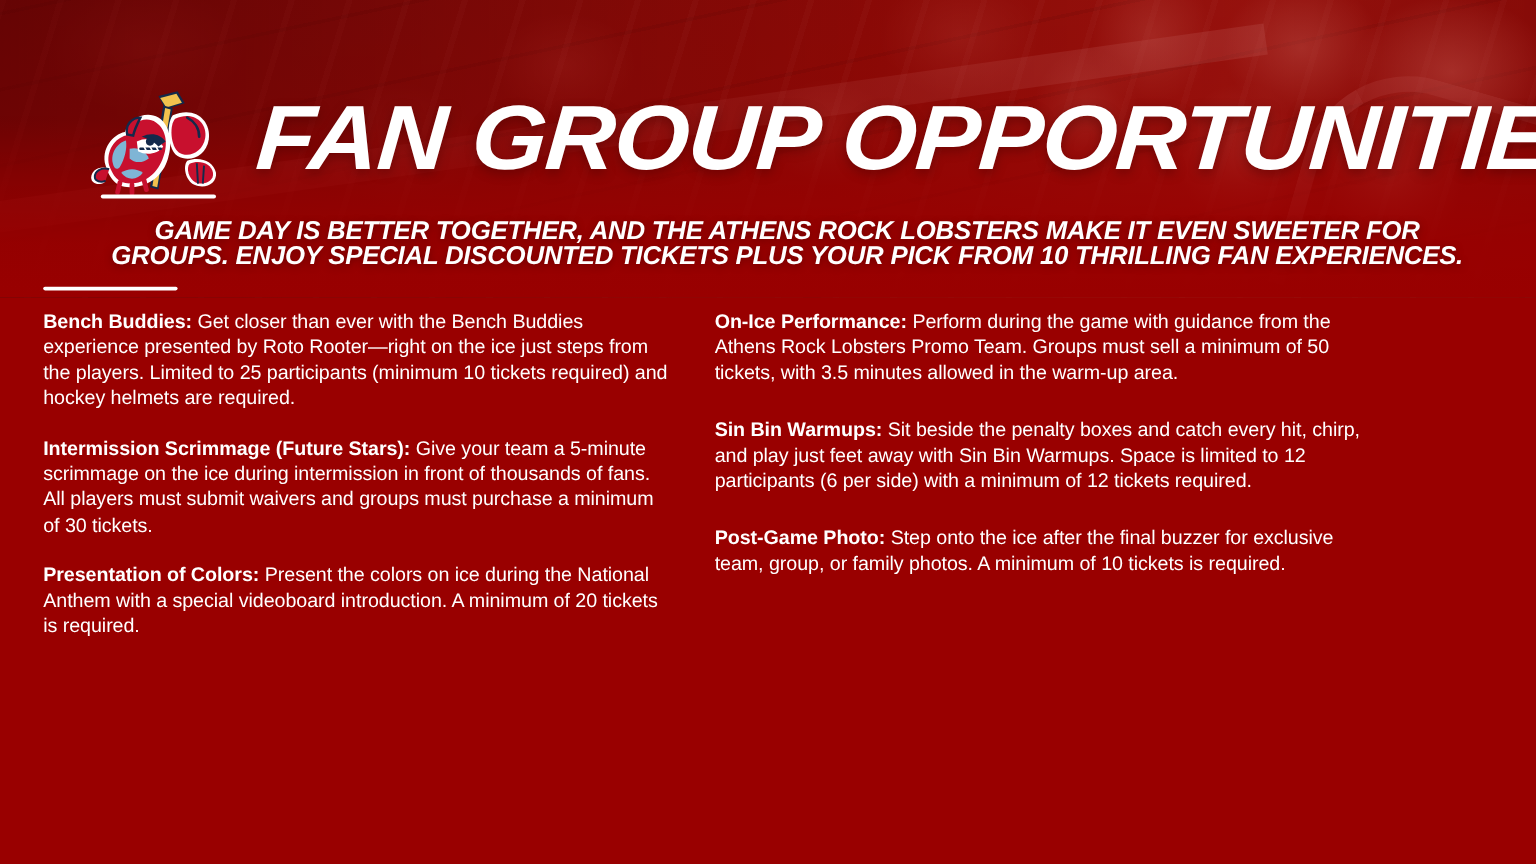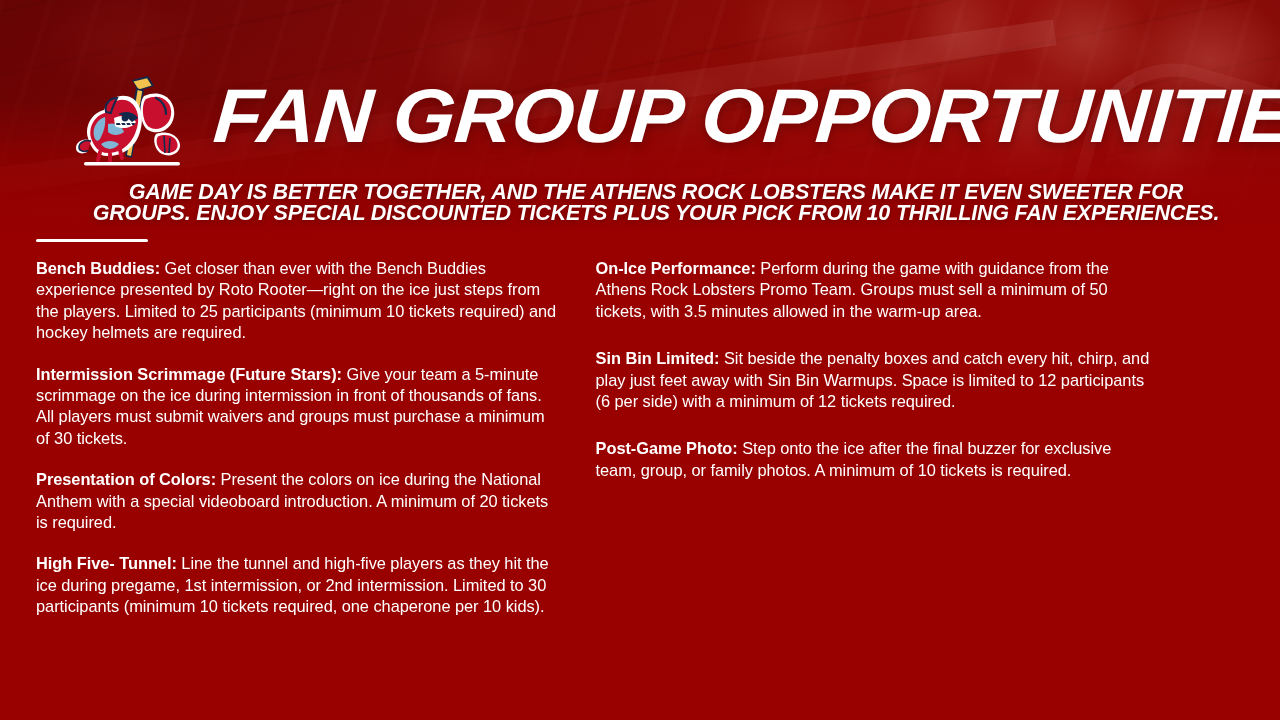--- a/index.html
+++ b/index.html
@@ -212,31 +212,28 @@
     <div class="col col-left">
       <p class="entry">
         <span class="term">Bench Buddies:</span><span class="desc"> Get closer than ever with the Bench Buddies experience presented by Roto Rooter—right on the ice just steps from the players. Limited to 25 participants (minimum 10 tickets required) and hockey helmets are required.</span>
       </p>
       <p class="entry">
         <span class="term">Intermission Scrimmage (Future Stars):</span><span class="desc"> Give your team a 5-minute scrimmage on the ice during intermission in front of thousands of fans. All players must submit waivers and groups must purchase a minimum of 30 tickets.</span>
       </p>
       <p class="entry">
         <span class="term">Presentation of Colors:</span><span class="desc"> Present the colors on ice during the National Anthem with a special videoboard introduction. A minimum of 20 tickets is required.</span>
       </p>
-      <p class="entry">
-        <span class="term">High Five- Tunnel:</span><span class="desc"> Line the tunnel and high-five players as they hit the ice during pregame, 1st intermission, or 2nd intermission. Limited to 30 participants (minimum 10 tickets required, one chaperone per 10 kids).</span>
-      </p>
     </div>
 
     <div class="col col-right">
       <p class="entry">
         <span class="term">On-Ice Performance:</span><span class="desc"> Perform during the game with guidance from the Athens Rock Lobsters Promo Team. Groups must sell a minimum of 50 tickets, with 3.5 minutes allowed in the warm-up area.</span>
       </p>
       <p class="entry">
-        <span class="term">Sin Bin Limited:</span><span class="desc"> Sit beside the penalty boxes and catch every hit, chirp, and play just feet away with Sin Bin Warmups. Space is limited to 12 participants (6 per side) with a minimum of 12 tickets required.</span>
+        <span class="term">Sin Bin Warmups:</span><span class="desc"> Sit beside the penalty boxes and catch every hit, chirp, and play just feet away with Sin Bin Warmups. Space is limited to 12 participants (6 per side) with a minimum of 12 tickets required.</span>
       </p>
       <p class="entry">
         <span class="term">Post-Game Photo:</span><span class="desc"> Step onto the ice after the final buzzer for exclusive team, group, or family photos. A minimum of 10 tickets is required.</span>
       </p>
     </div>
 
   </div>
 </div>
 
 </body></html>

